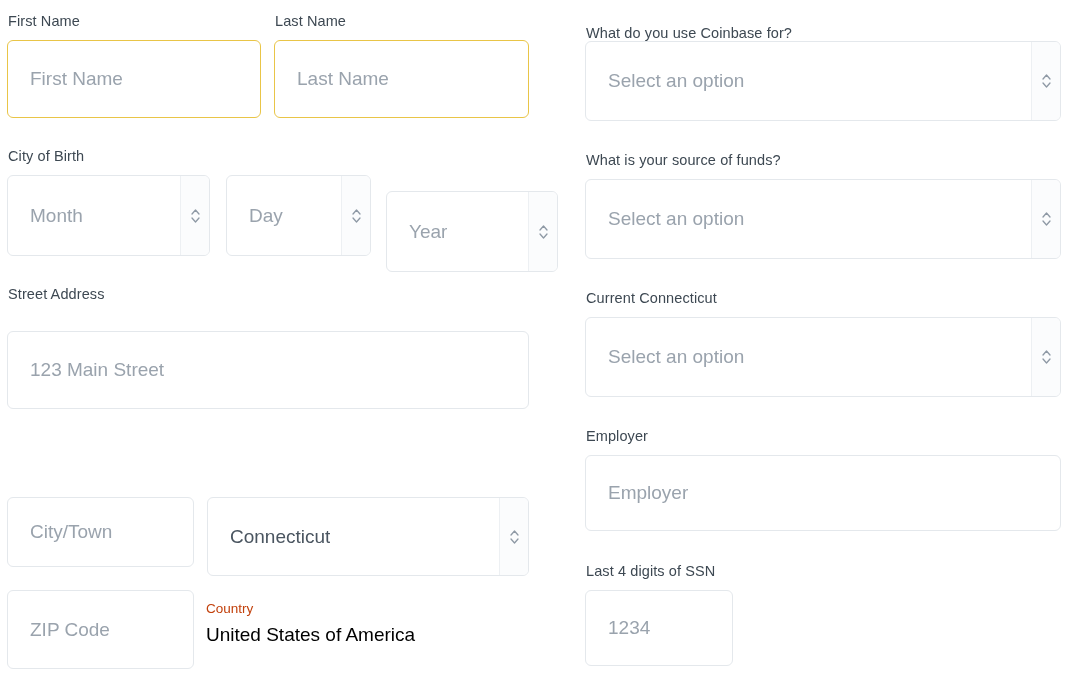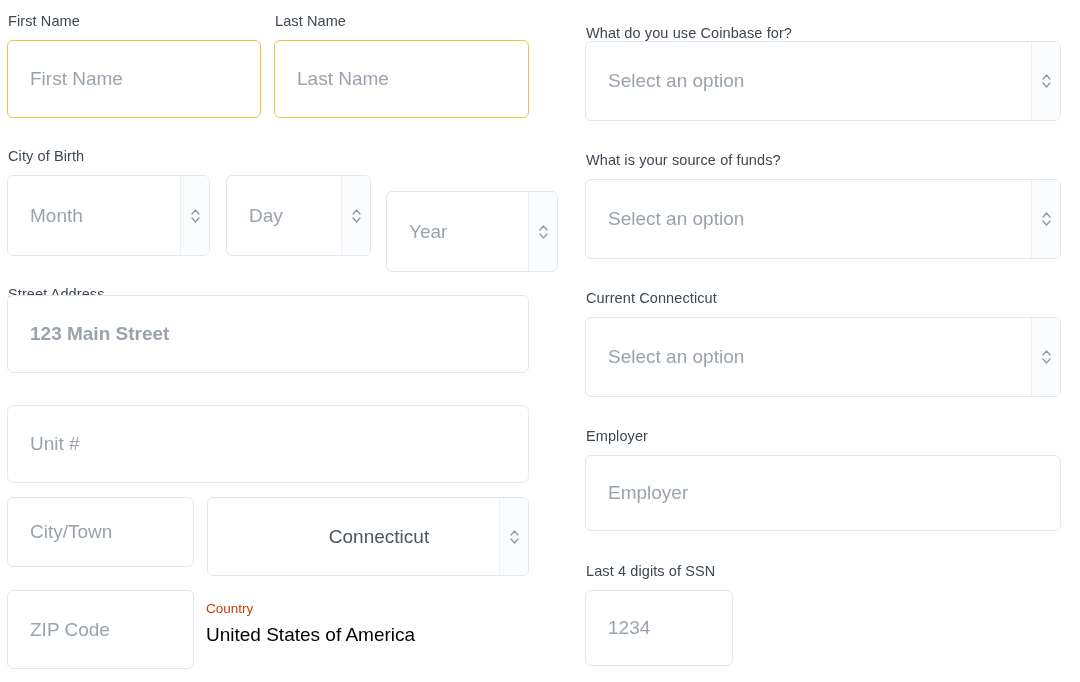--- a/index.html
+++ b/index.html
@@ -128,33 +128,30 @@
     <span class="stepper">
       <svg width="11" height="18" viewBox="0 0 11 18" fill="none" stroke="#8e99a5" stroke-width="1.3" stroke-linecap="round" stroke-linejoin="round">
         <polyline points="2,7 5.5,3 9,7"></polyline>
         <polyline points="2,11 5.5,15 9,11"></polyline>
       </svg>
     </span>
   </div>
 
   <div class="label lbl" style="left:8px; top:286px;">Street Address</div>
 
-  <div class="field" style="left:7px; top:295px; width:522px; height:78px;font-weight:bold;">
+  <div class="field" style="left:7px; top:331px; width:522px; height:78px;">
     <span class="txt">123 Main Street</span>
   </div>
 
-  <div class="field" style="left:7px; top:405px; width:522px; height:78px;">
-    <span class="txt">Unit #</span>
-  </div>
 
   <div class="field" style="left:7px; top:497px; width:187px; height:70px;">
     <span class="txt">City/Town</span>
   </div>
 
-  <div class="field" style="left:207px; top:497px; width:322px; height:79px;justify-content:center;">
+  <div class="field" style="left:207px; top:497px; width:322px; height:79px;">
     <span class="txt filled">Connecticut</span>
     <span class="stepper">
       <svg width="11" height="18" viewBox="0 0 11 18" fill="none" stroke="#8e99a5" stroke-width="1.3" stroke-linecap="round" stroke-linejoin="round">
         <polyline points="2,7 5.5,3 9,7"></polyline>
         <polyline points="2,11 5.5,15 9,11"></polyline>
       </svg>
     </span>
   </div>
 
   <div class="field" style="left:7px; top:590px; width:187px; height:79px;">

